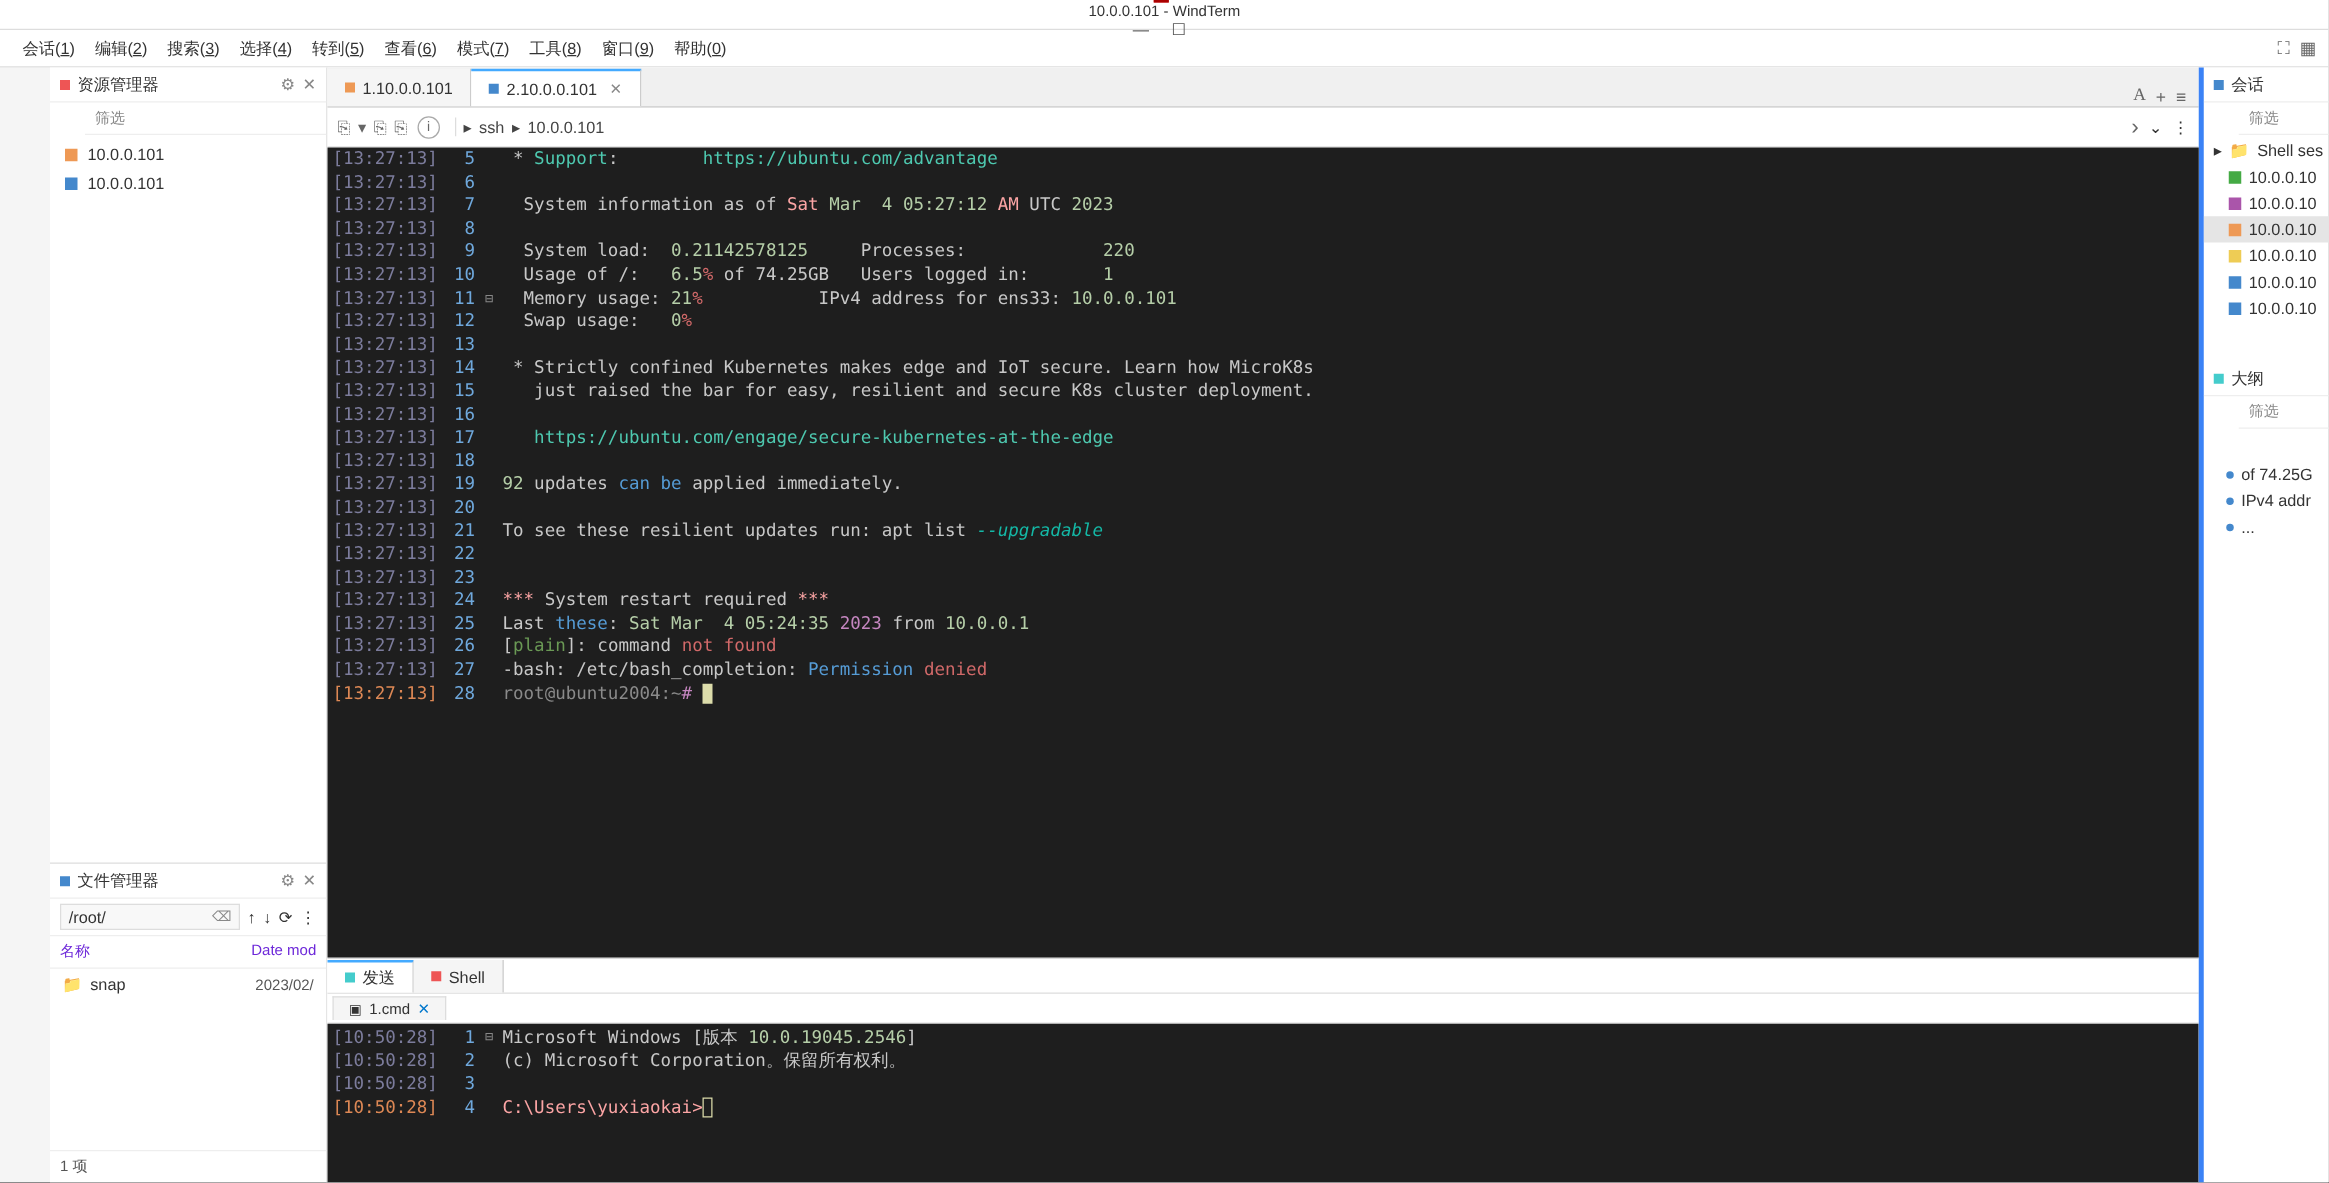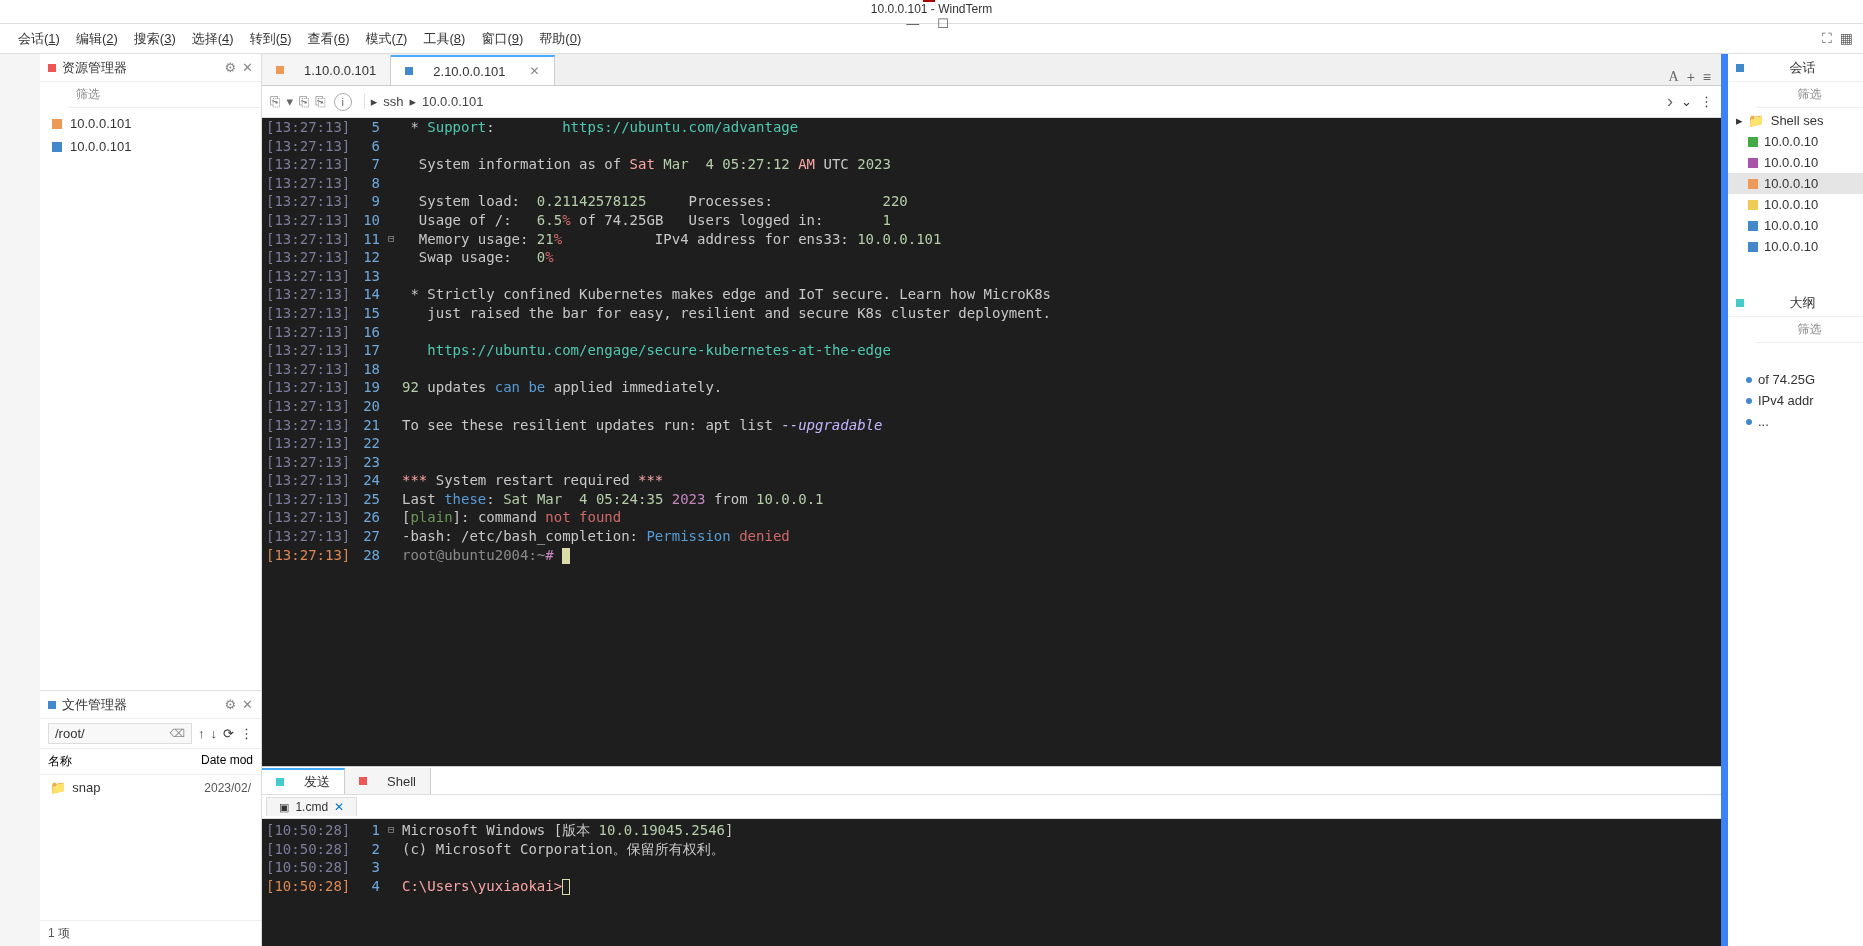--- a/index.html
+++ b/index.html
@@ -27,31 +27,31 @@
 .panel-header .title { flex: 1; font-size: 13px; }
 .panel-header .icons { display: flex; gap: 6px; color: #888; font-size: 13px; }
 .filter-row { padding: 4px 8px; font-size: 12px; color: #888; border-bottom: 1px solid #eee; margin-left: 28px; }
 .resource-list { padding: 4px 0; }
 .resource-item { padding: 4px 12px; display: flex; align-items: center; gap: 8px; font-size: 13px; }
 .resource-item .sq { width: 10px; height: 10px; }
 .file-panel { border-top: 1px solid #ddd; }
 .path-row { display: flex; align-items: center; padding: 4px 8px; gap: 6px; font-size: 13px; border-bottom: 1px solid #eee; }
 .path-row .path-input { flex: 1; background: #f8f8f8; border: 1px solid #ddd; padding: 2px 6px; display: flex; justify-content: space-between; align-items: center; }
 .path-row .path-input .clear { color: #888; font-size: 11px; }
-.file-header-row { display: flex; padding: 4px 8px; font-size: 12px; color: #000000; border-bottom: 1px solid #eee; }
+.file-header-row { display: flex; padding: 4px 8px; font-size: 12px; color: #6d28d9; border-bottom: 1px solid #eee; }
 .file-header-row .col-name { flex: 1; }
 .file-list { padding: 2px 0; }
 .file-row { display: flex; padding: 3px 10px; font-size: 13px; align-items: center; gap: 6px; }
 .file-row .folder-icon { color: #ec5; }
 .file-row .col-name { flex: 1; }
 .file-row .col-date { color: #555; font-size: 12px; }
 .items-count { padding: 4px 8px; font-size: 12px; color: #555; border-top: 1px solid #eee; }
 .center-area { flex: 1; display: flex; flex-direction: column; background: #fff; min-width: 0; }
 .tabs-row { height: 32px; background: #f0f0f0; display: flex; align-items: flex-end; border-bottom: 1px solid #ccc; }
-.tab { height: 30px; padding: 0 14px; display: flex; align-items: center; gap: 20px; font-size: 13px; border-right: 1px solid #ccc; background: #f5f5f5; }
+.tab { height: 30px; padding: 0 14px; display: flex; align-items: center; gap: 6px; font-size: 13px; border-right: 1px solid #ccc; background: #f5f5f5; }
 .tab.active { background: #fff; border-top: 2px solid #4af; }
 .tab .sq { width: 8px; height: 8px; }
 .tab .close { color: #888; font-size: 12px; margin-left: 4px; }
 .tabs-row .spacer { flex: 1; }
 .tabs-row .right-controls { display: flex; gap: 8px; padding: 0 10px; align-items: center; color: #666; font-size: 14px; }
 .address-row { height: 32px; display: flex; align-items: center; padding: 0 8px; gap: 8px; border-bottom: 1px solid #ddd; font-size: 13px; }
 .address-row .icon-group { display: flex; gap: 6px; color: #666; }
 .address-row .info-icon { width: 18px; height: 18px; border: 1px solid #aaa; border-radius: 50%; display: flex; align-items: center; justify-content: center; font-size: 11px; color: #666; }
 .address-row .breadcrumb { flex: 1; display: flex; align-items: center; gap: 6px; color: #444; padding-left: 6px; border-left: 1px solid #ddd; margin-left: 4px; }
 .address-row .arrow-right { color: #666; }
@@ -61,27 +61,27 @@
 .term-ts.active { color: #d85; }
 .term-ln { color: #6fa8dc; width: 42px; text-align: right; padding-right: 8px; }
 .term-gutter { width: 14px; color: #888; font-size: 11px; }
 .term-content { color: #c8c8c8; }
 .c-url { color: #4ec9b0; }
 .c-cyan { color: #4ec9b0; }
 .c-yellow { color: #fca5a5; }
 .c-num { color: #b5cea8; }
 .c-purple { color: #c586c0; }
 .c-blue { color: #569cd6; }
-.c-comment { color: #c4b5fd; font-style: italic; }
+.c-comment { color: #14b8a6; font-style: italic; }
 .c-red { color: #d16969; }
 .c-green { color: #6a9955; }
 .c-prompt { color: #8a8a8a; }
 .cursor { display: inline-block; width: 8px; height: 16px; background: #dcdcaa; vertical-align: middle; }
 .cursor.hollow { background: transparent; border: 1px solid #dcdcaa; }
-.right-sidebar { width: 142px; background: #fff; border-left: 7px solid #3b82f6; display: flex; flex-direction: column; overflow: hidden; text-align: center; }
+.right-sidebar { width: 104px; background: #fff; border-left: 4px solid #3b82f6; display: flex; flex-direction: column; overflow: hidden; }
 .session-list { padding: 2px 0; }
 .session-item { padding: 3px 8px; display: flex; align-items: center; gap: 6px; font-size: 13px; white-space: nowrap; }
 .session-item .sq { width: 10px; height: 10px; flex-shrink: 0; }
 .session-item.selected { background: #e5e5e5; }
 .session-item .folder { color: #ec5; }
 .outline-list { padding: 2px 0; margin-top: 24px; }
 .outline-item { padding: 3px 8px 3px 18px; display: flex; align-items: center; gap: 6px; font-size: 13px; white-space: nowrap; }
 .outline-item .dot { width: 6px; height: 6px; border-radius: 50%; background: #48c; flex-shrink: 0; }
 .bottom-panel { height: 180px; background: #fff; border-top: 1px solid #ccc; display: flex; flex-direction: column; }
 .bottom-tabs-row { height: 28px; display: flex; align-items: flex-end; border-bottom: 1px solid #ddd; }

